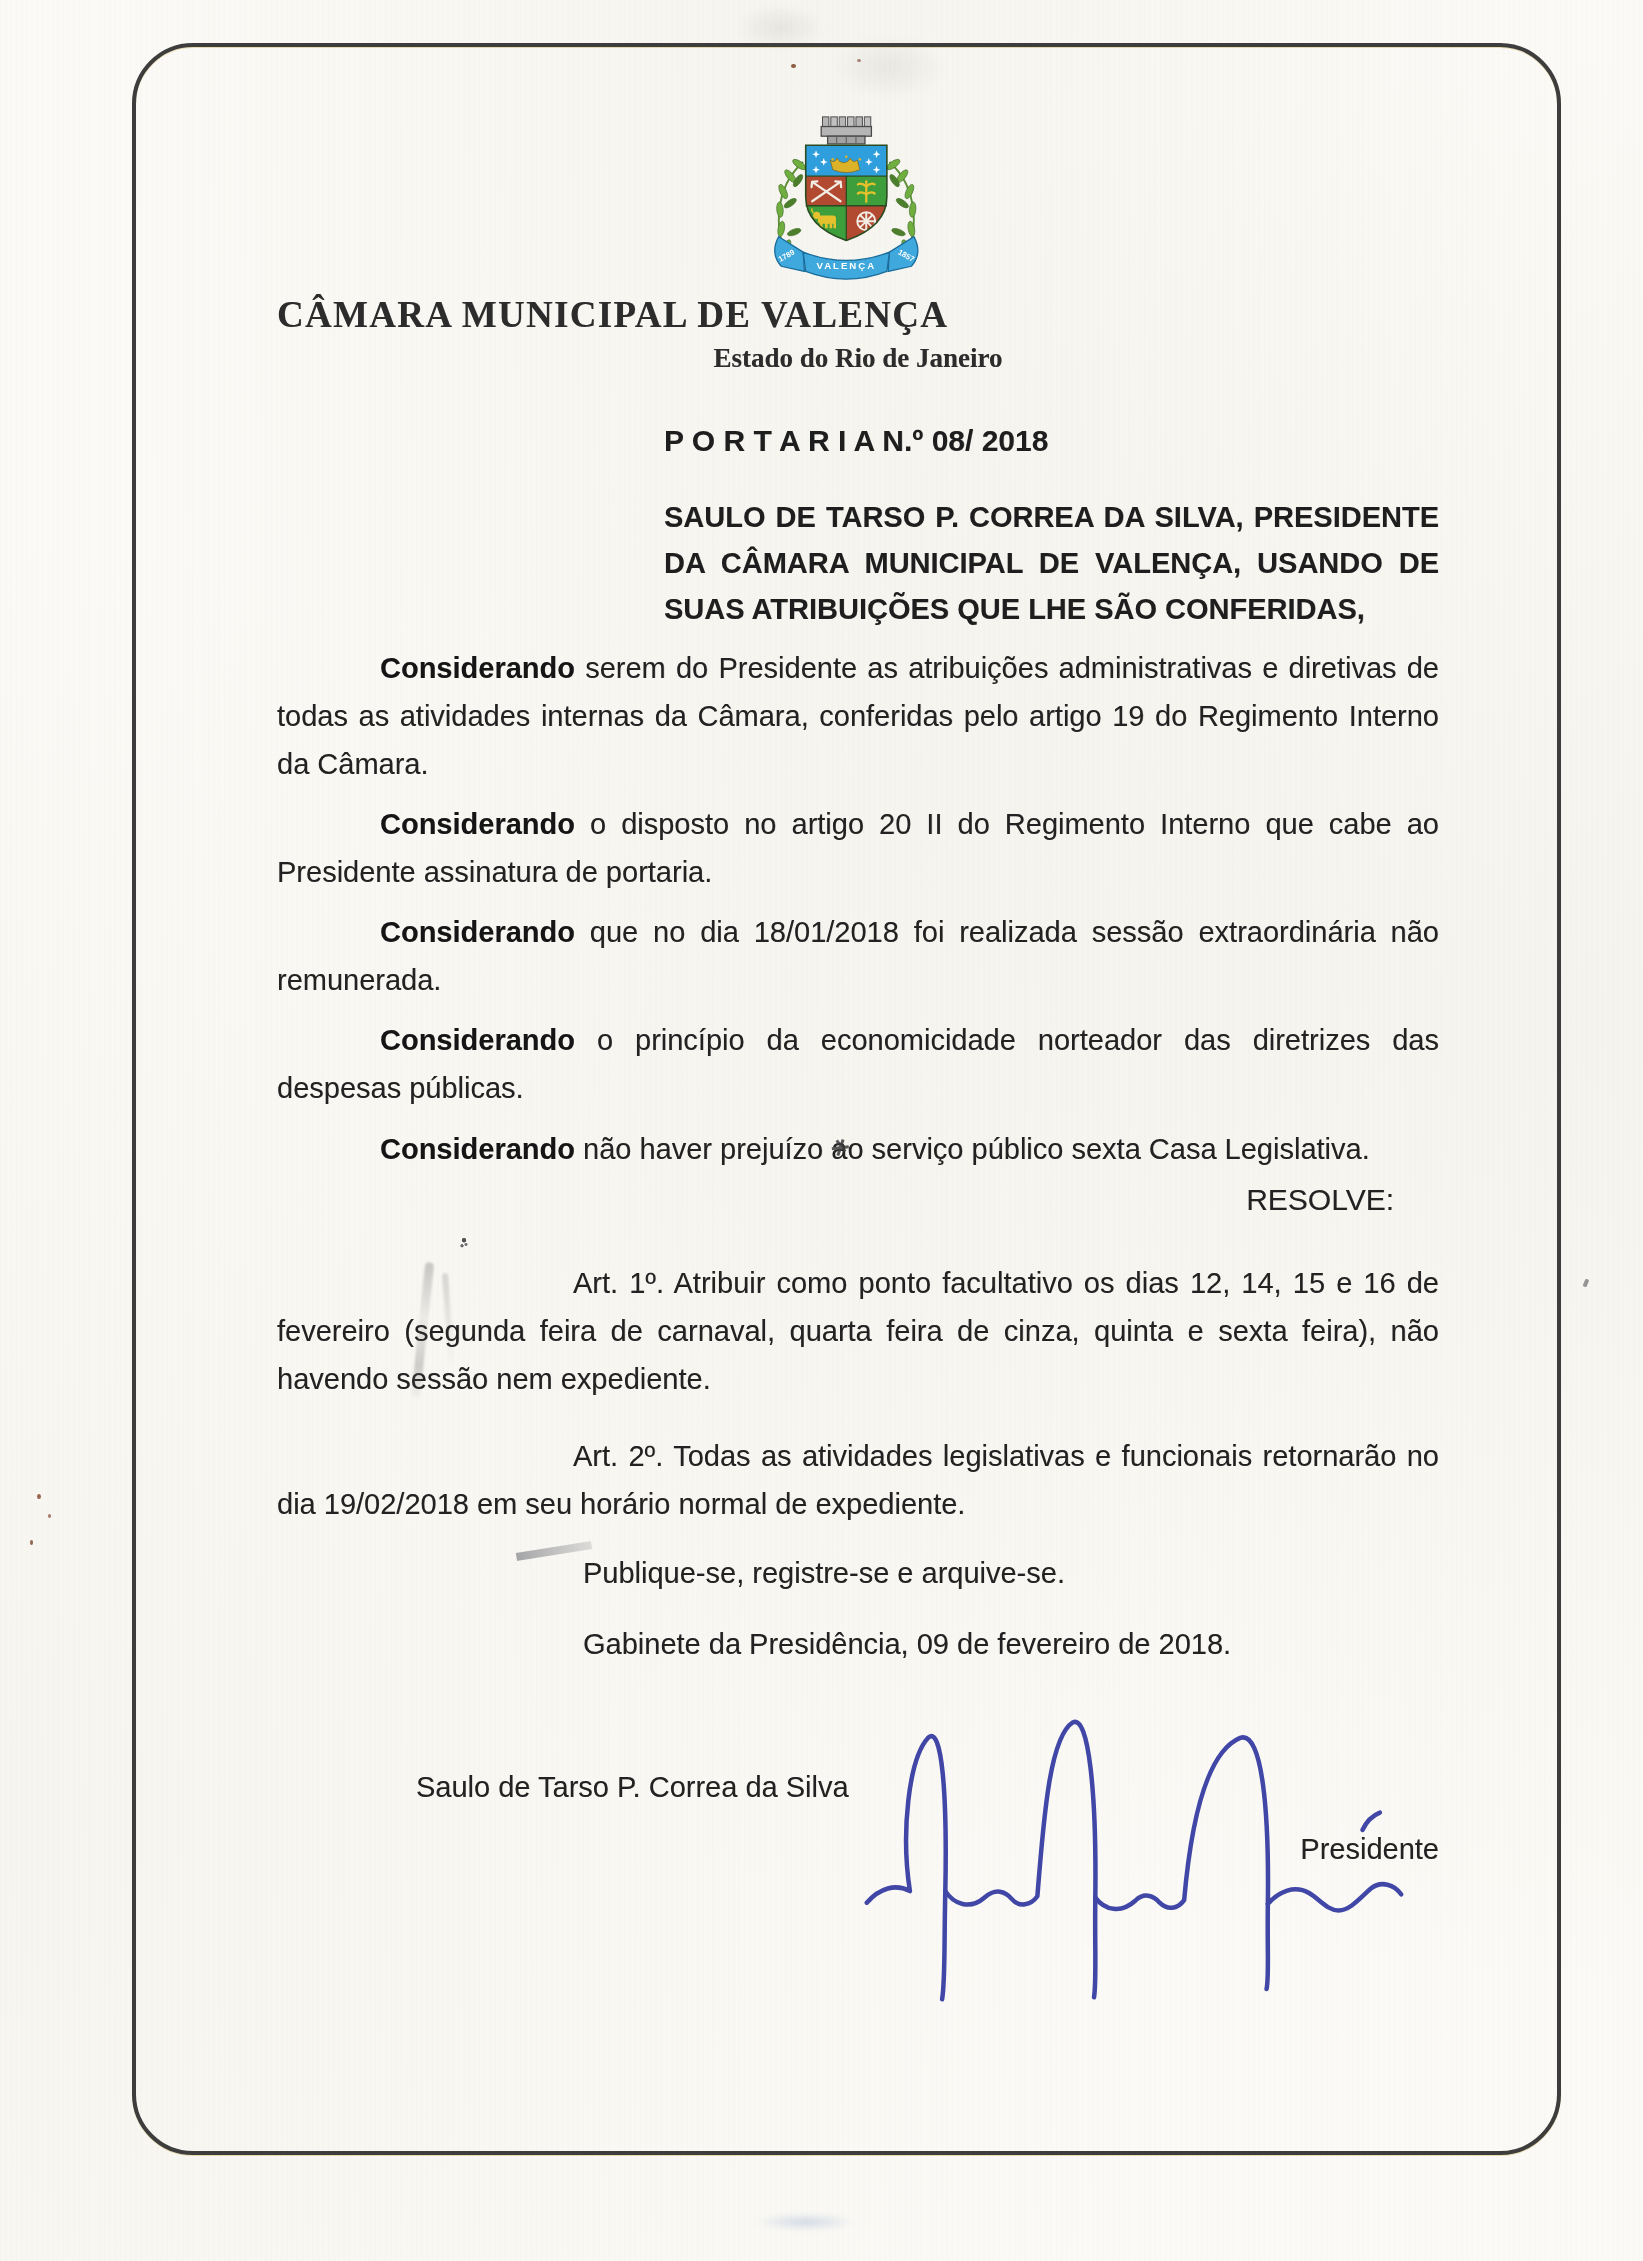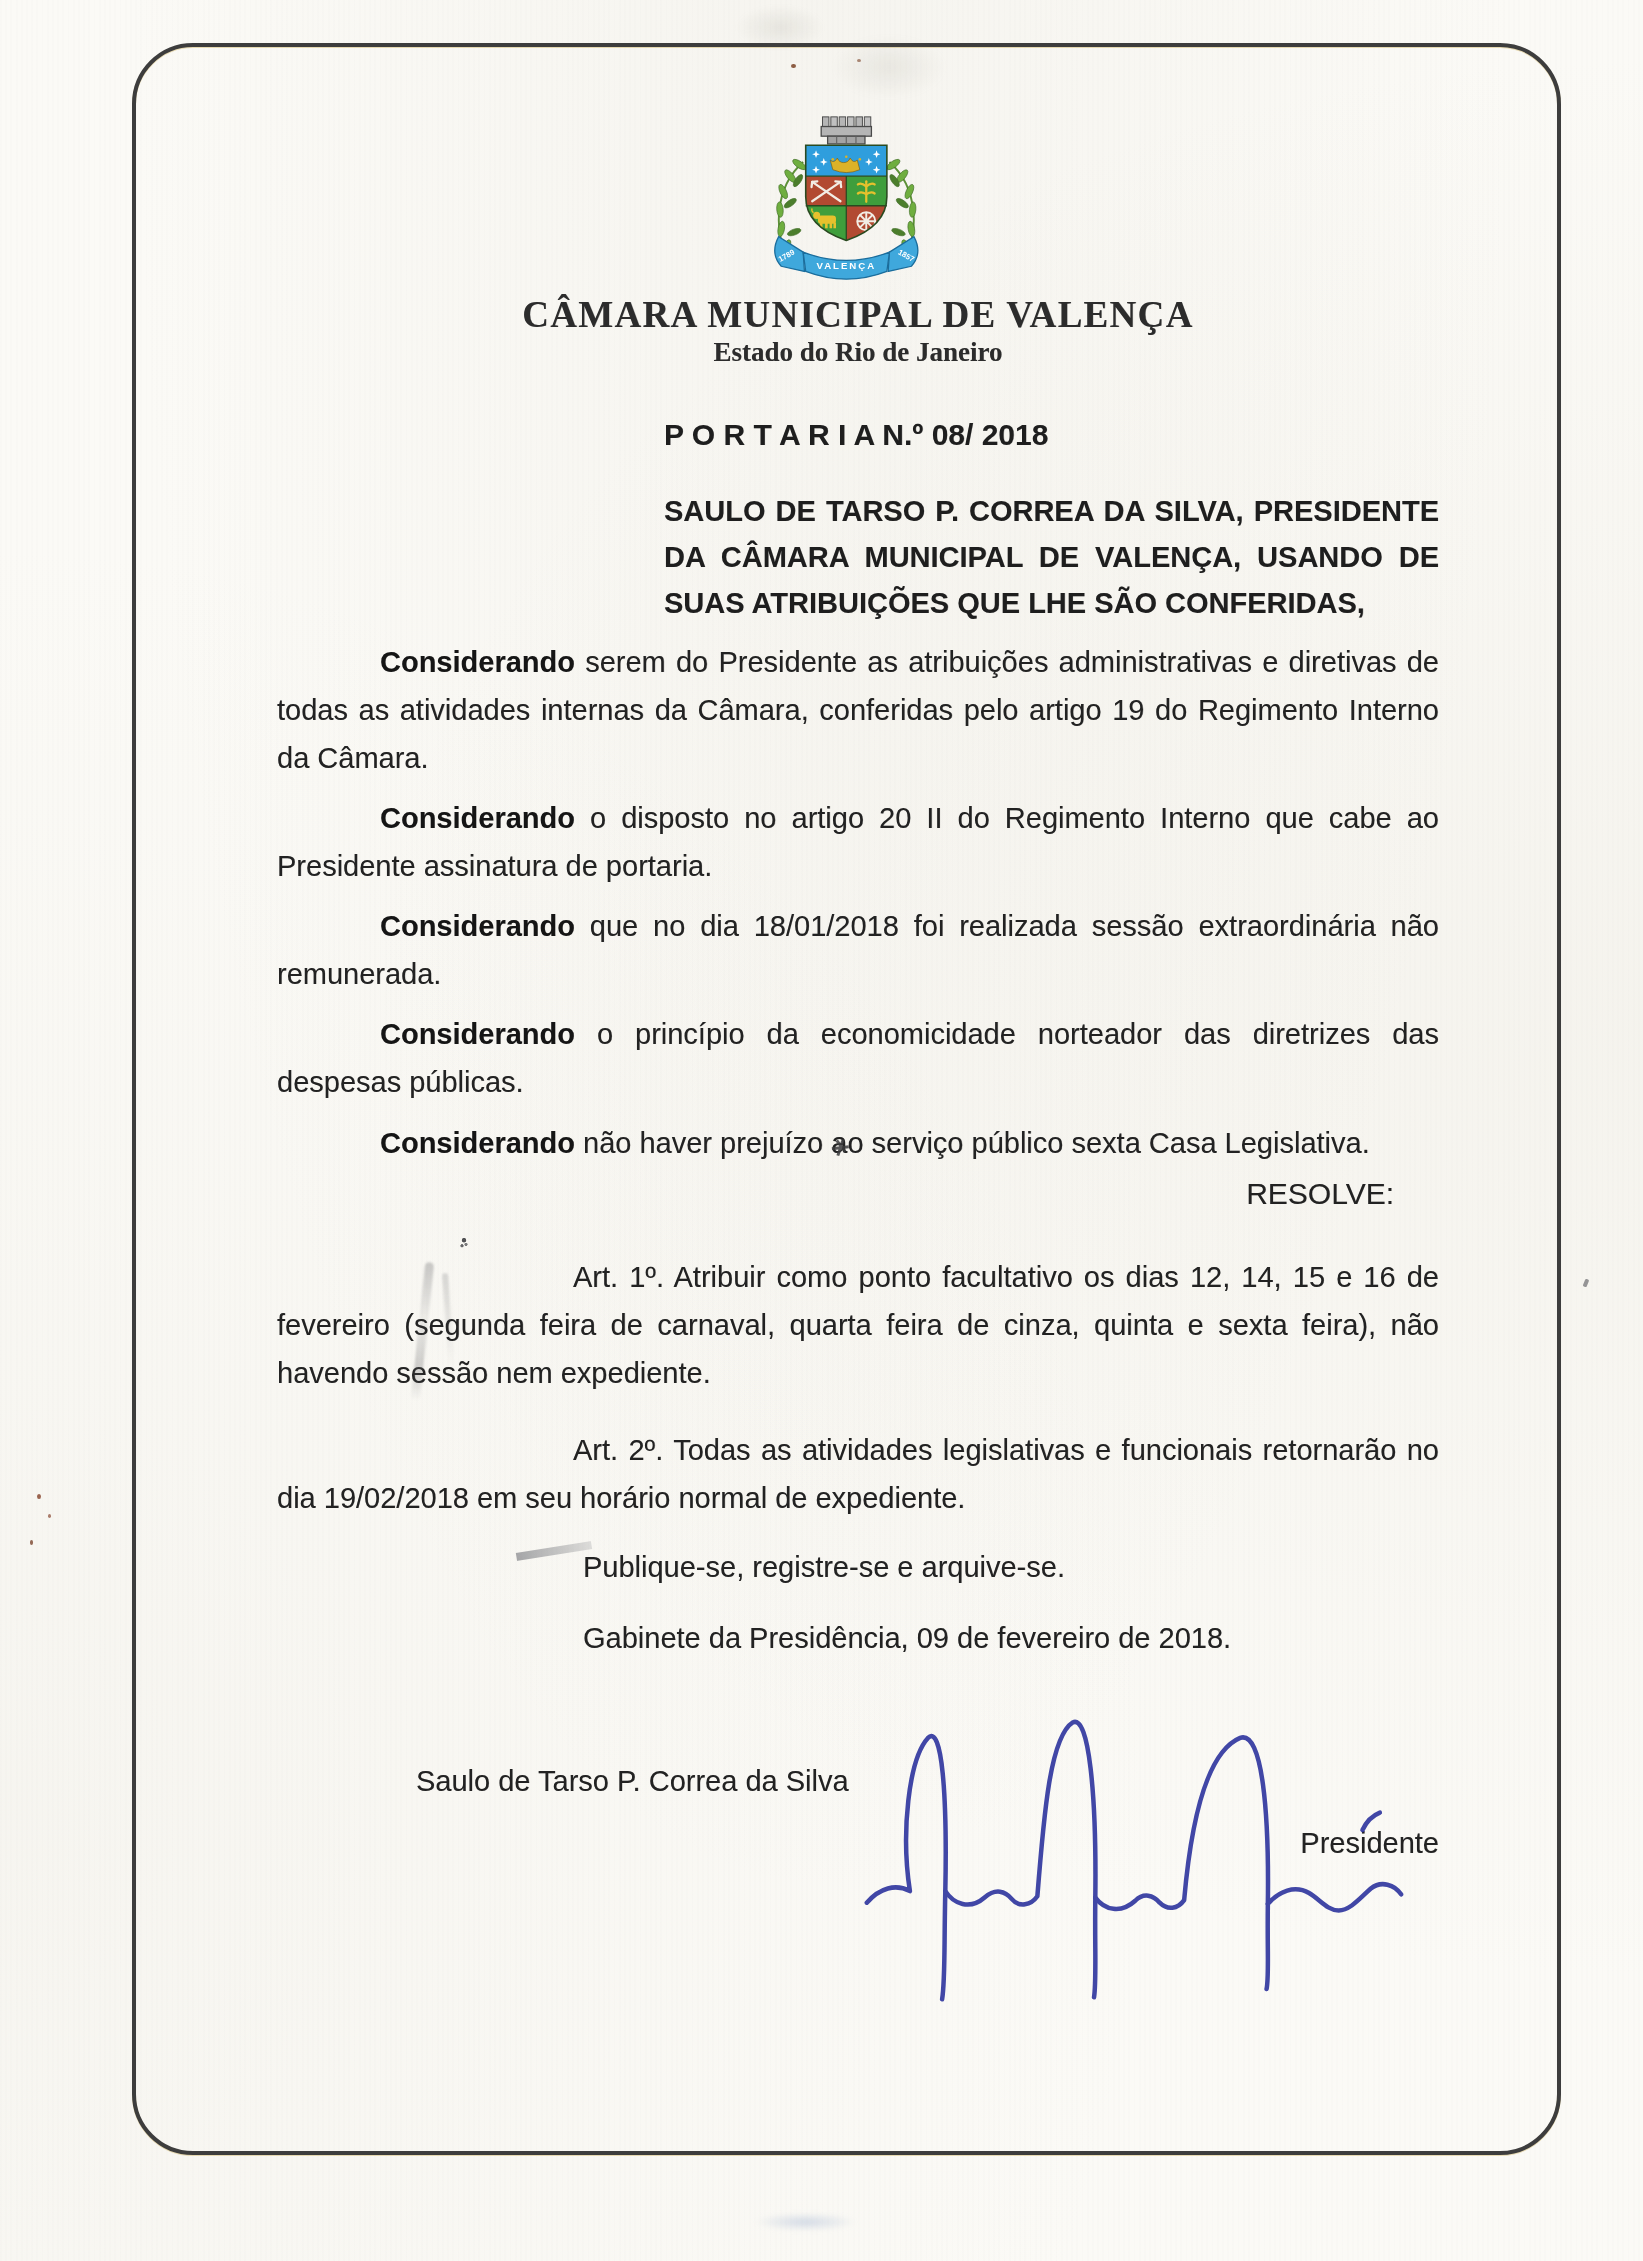--- a/index.html
+++ b/index.html
@@ -31,24 +31,24 @@
     padding:0 118px 0 140px;
   }
   .doc-text{ text-shadow:0.3px 0.3px 0.5px rgba(55,55,55,.35); }
 
   .crest{ width:161px;height:187px;margin:53px auto 0;transform:translateX(-12.2px); display:block; }
 
   .org-name{
     margin:7.7px 0 0;
     font-family:"Liberation Serif","DejaVu Serif",serif;
     font-weight:bold;font-size:37px;line-height:39px;
-    letter-spacing:1.3px;text-align:center;color:#2c2c2c;
+    letter-spacing:1.3px;color:#2c2c2c;
   }
   .org-subtitle{
-    margin:3px 0 0;
+    margin:9px 0 0;
     font-family:"Liberation Serif","DejaVu Serif",serif;
     font-weight:bold;font-size:27px;line-height:30px;
     text-align:center;color:#2c2c2c;
   }
   .doc-title{
     margin:52px 0 0 387px;
     font-weight:bold;font-size:30px;line-height:32px;color:#1e1e1e;
   }
   .preamble{
     margin:37px 0 0 387px;

